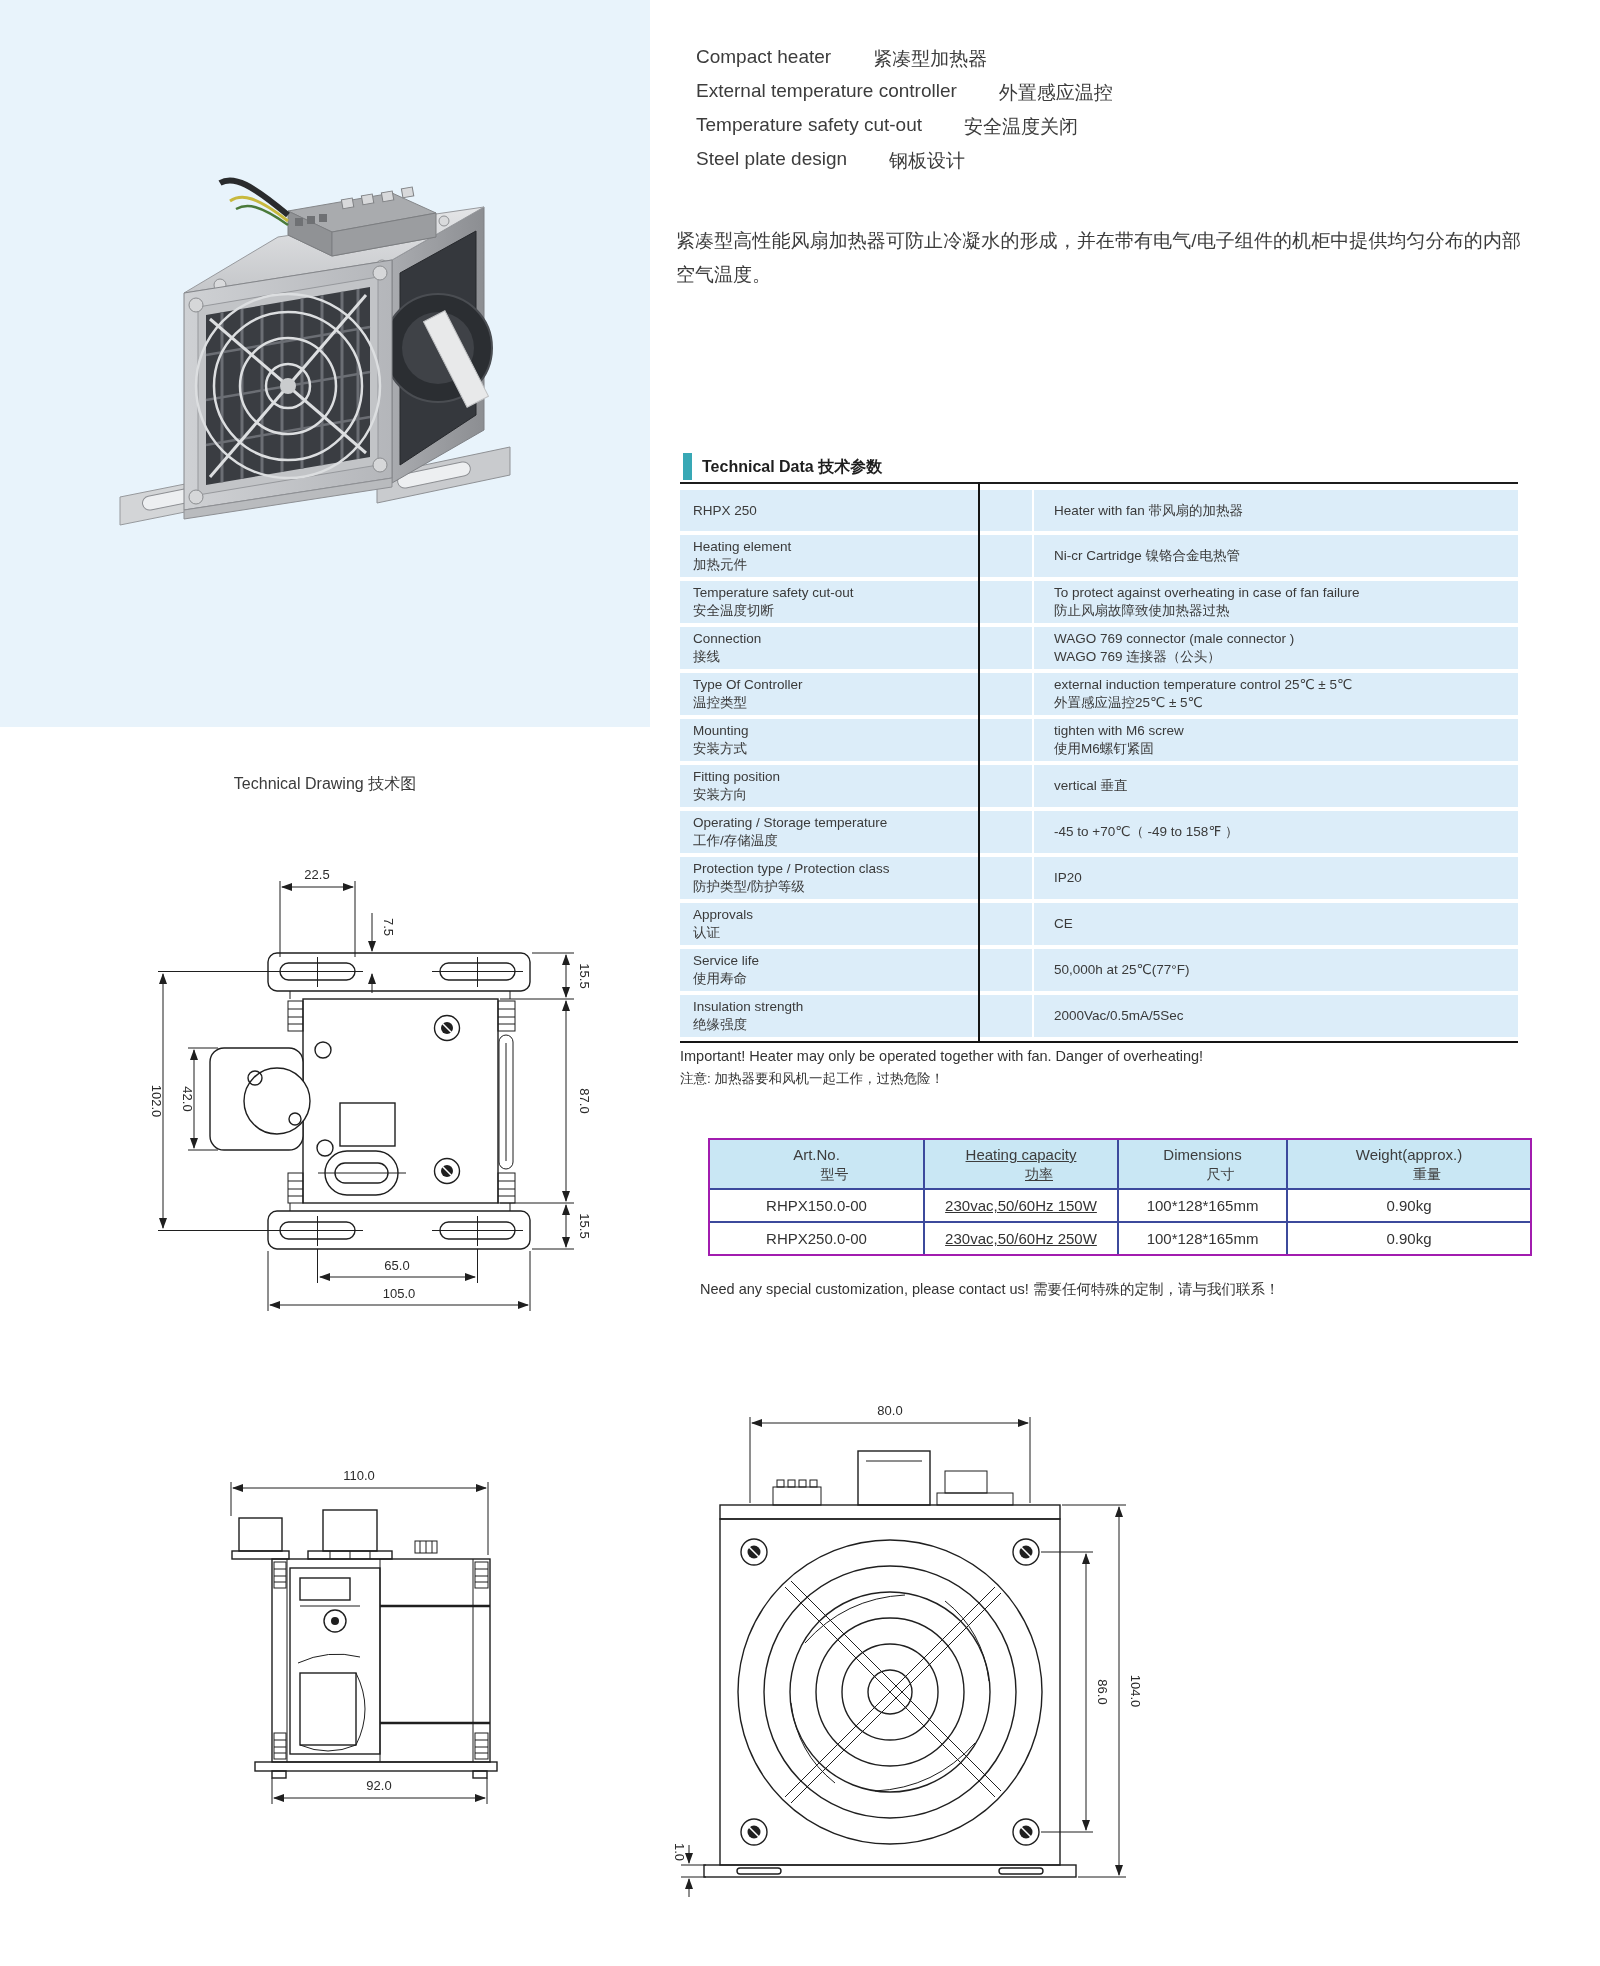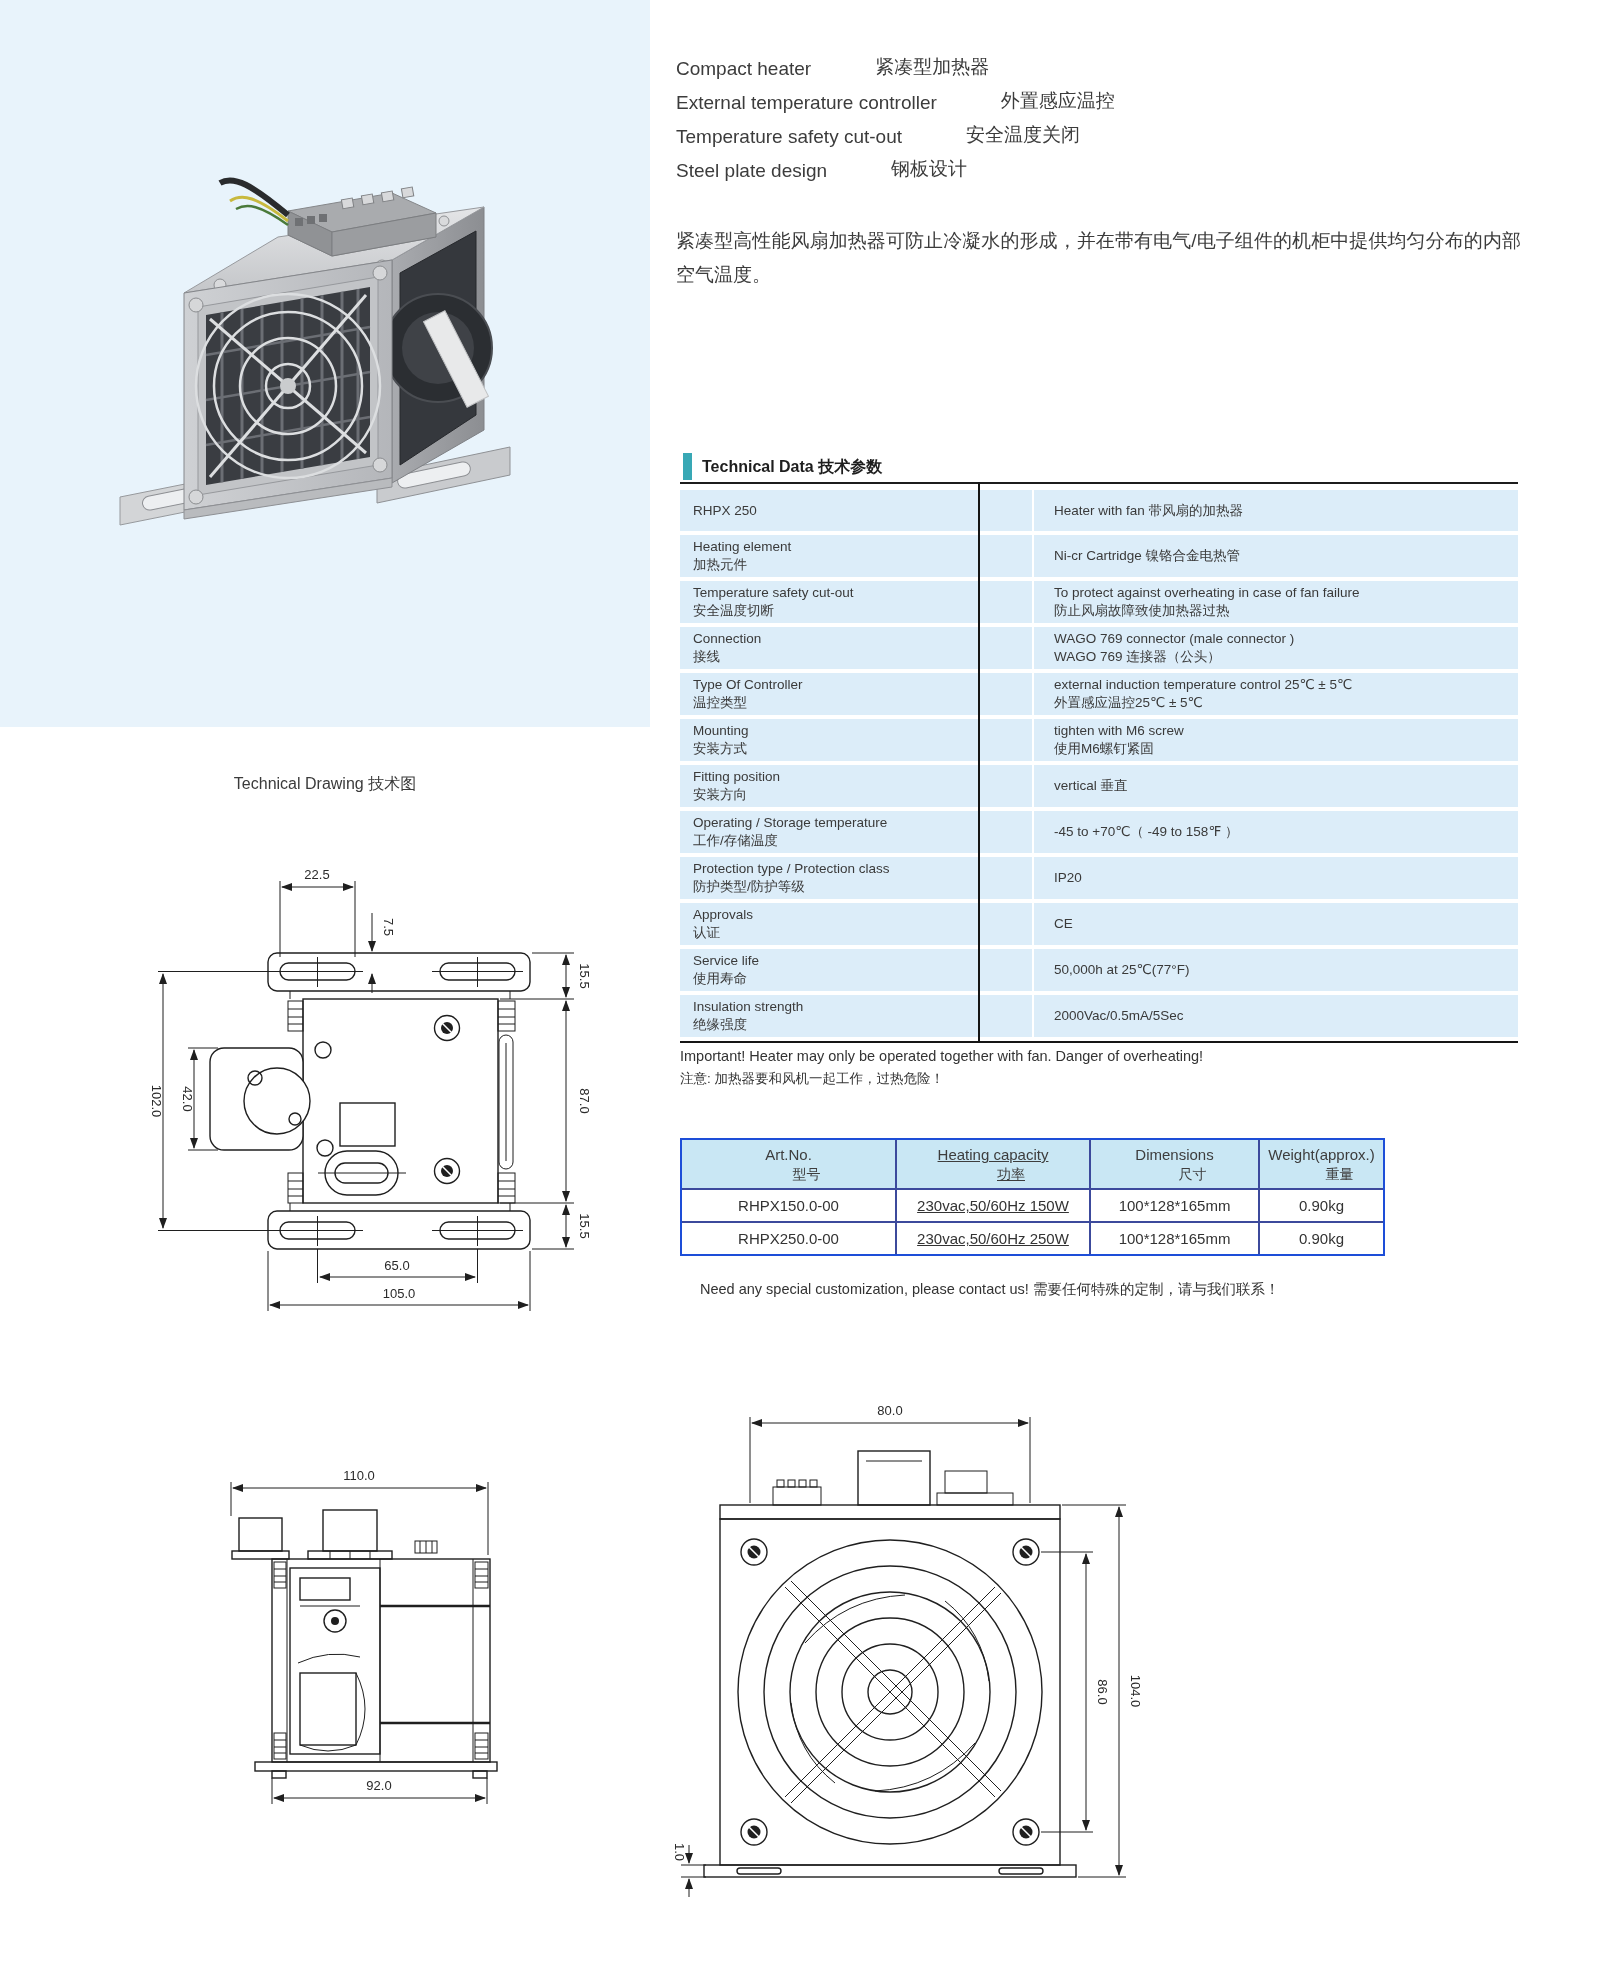--- a/index.html
+++ b/index.html
@@ -4,21 +4,21 @@
 <style>
   html,body{margin:0;padding:0;background:#fff;}
   .page{position:relative;width:1600px;height:1966px;background:#ffffff;overflow:hidden;
         font-family:"Liberation Sans","DejaVu Sans",sans-serif;color:#3d3d3d;}
   .blue-panel{position:absolute;left:0;top:0;width:650px;height:727px;background:#e8f3fb;}
   .photo-wrap{position:absolute;left:92px;top:115px;width:440px;height:440px;}
   .caption{position:absolute;left:0;top:774px;width:650px;text-align:center;
            font-size:16px;color:#3a3a3a;}
   
   .features{position:absolute;left:676px;top:46px;font-size:19px;color:#3c3c3c;}
-  .frow{display:flex;gap:64px;height:34px;align-items:flex-end;}
+  .frow{display:flex;gap:42px;height:34px;align-items:flex-start;margin-left:20px;}
   
   .desc{position:absolute;left:676px;top:224px;width:845px;font-size:19px;line-height:34px;color:#3c3c3c;}
   .desc p{margin:0;text-align:justify;}
   
   .section{position:absolute;left:680px;top:452px;width:838px;}
   .bar{position:absolute;left:3px;top:1px;width:9px;height:27px;background:#38a8b5;}
   .stitle{margin-left:22px;font-size:16px;font-weight:bold;color:#1e1e1e;line-height:29px;}
   .rule{margin-top:1px;height:2px;background:#1c1c1c;}
   
   .ttable{position:absolute;left:680px;top:490px;width:838px;}
@@ -29,21 +29,21 @@
          padding:3px 10px;font-size:13.5px;line-height:18px;color:#3a3a3a;box-sizing:border-box;}
   .tcell.param{width:352px;padding-left:13px;}
   .tcell.value{flex:1;margin-left:2px;padding-left:20px;}
   .tcell span:empty{display:none;}
   .brule{height:2px;background:#151515;margin-top:2px;}
   
   .important{position:absolute;left:680px;top:1048px;color:#333;}
   .important .en{font-size:14.5px;}
   .important .zh{font-size:13.5px;margin-top:6px;}
   
-  .otable{position:absolute;left:680px;top:1138px;width:705px;border:2px solid #1d4ed8;box-sizing:border-box;}
+  .otable{position:absolute;left:708px;top:1138px;width:824px;border:2px solid #a21caf;box-sizing:border-box;}
   .ohead{display:flex;background:#c9e7f4;border-bottom:2px solid #3c4a9c;}
   .ohcell{text-align:center;padding:5px 0 4px 0;box-sizing:border-box;}
   .ohcell .en{font-size:15px;line-height:20px;}
   .ohcell .zh{font-size:14px;line-height:19px;padding-left:36px;}
   .orow{display:flex;}
   .orow + .orow{border-top:2px solid #3c4a9c;}
   .ocell{text-align:center;padding:7px 0;font-size:15px;box-sizing:border-box;color:#333;}
   .c1{width:213px;} .c2{width:194px;text-decoration:underline;} .c3{width:169px;} .c4{flex:1;}
   .ohcell + .ohcell,.ocell + .ocell{border-left:2px solid #3c4a9c;}
   

